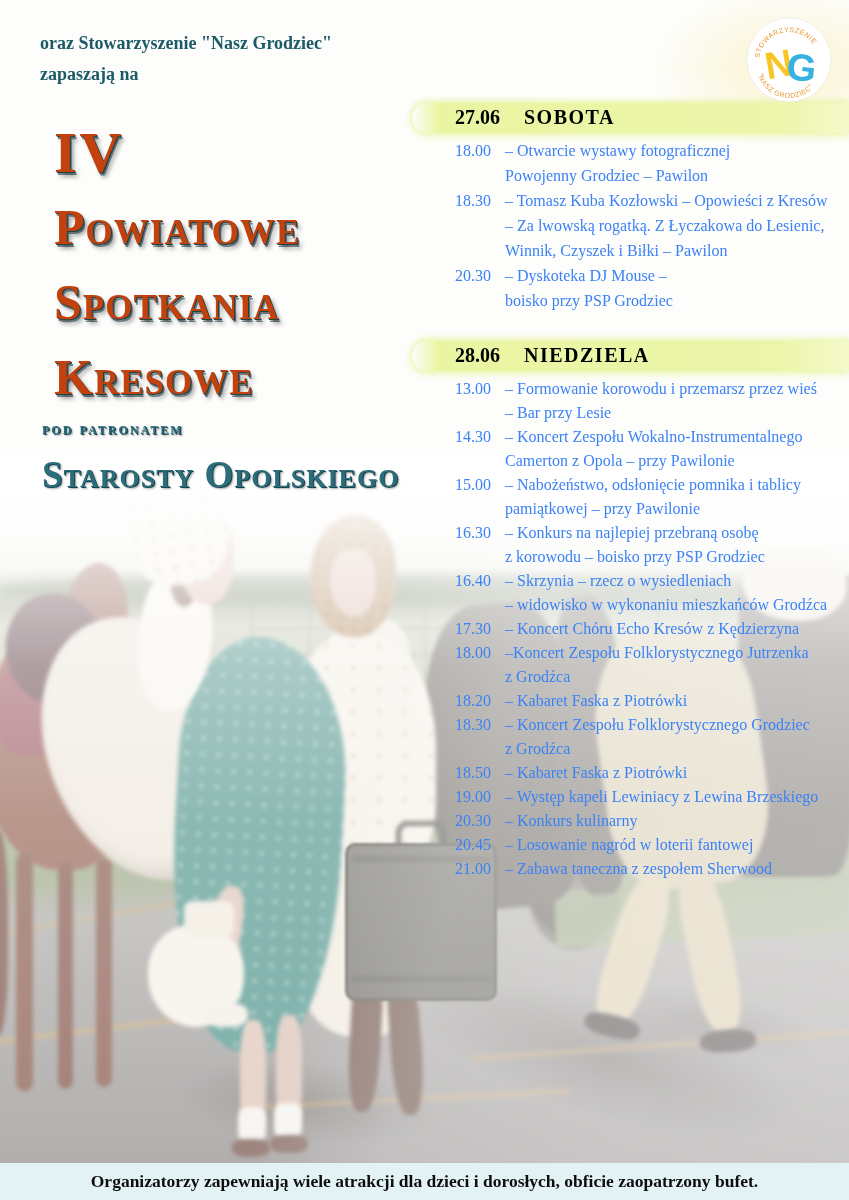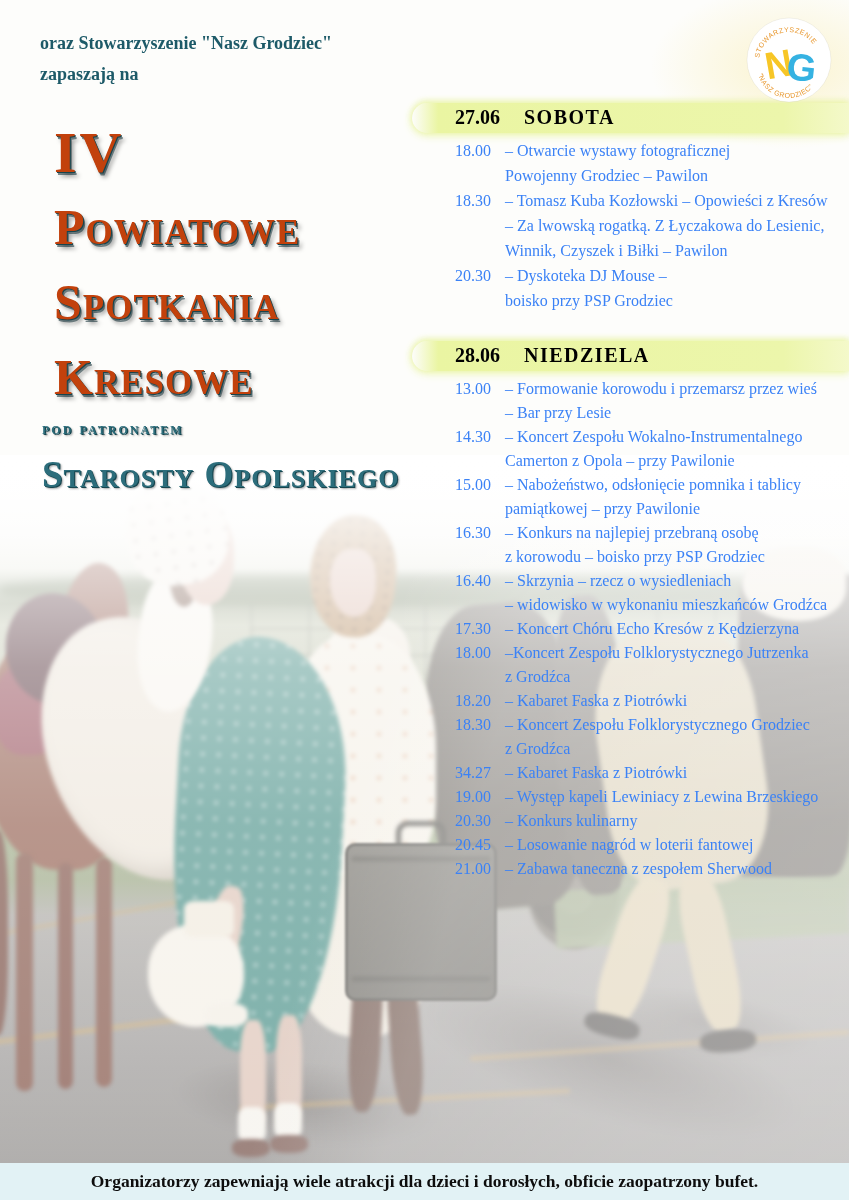--- a/index.html
+++ b/index.html
@@ -281,21 +281,21 @@
     <div class="line"><span class="time">16.30</span><span>– Konkurs na najlepiej przebraną osobę</span></div>
     <div class="line"><span class="time"></span><span>z korowodu – boisko przy PSP Grodziec</span></div>
     <div class="line"><span class="time">16.40</span><span>– Skrzynia – rzecz o wysiedleniach</span></div>
     <div class="line"><span class="time"></span><span>– widowisko w wykonaniu mieszkańców Grodźca</span></div>
     <div class="line"><span class="time">17.30</span><span>– Koncert Chóru Echo Kresów z Kędzierzyna</span></div>
     <div class="line"><span class="time">18.00</span><span>–Koncert Zespołu Folklorystycznego Jutrzenka</span></div>
     <div class="line"><span class="time"></span><span>z Grodźca</span></div>
     <div class="line"><span class="time">18.20</span><span>– Kabaret Faska z Piotrówki</span></div>
     <div class="line"><span class="time">18.30</span><span>– Koncert Zespołu Folklorystycznego Grodziec</span></div>
     <div class="line"><span class="time"></span><span>z Grodźca</span></div>
-    <div class="line"><span class="time">34.27</span><span>– Kabaret Faska z Piotrówki</span></div>
+    <div class="line"><span class="time">18.50</span><span>– Kabaret Faska z Piotrówki</span></div>
     <div class="line"><span class="time">19.00</span><span>– Występ kapeli Lewiniacy z Lewina Brzeskiego</span></div>
     <div class="line"><span class="time">20.30</span><span>– Konkurs kulinarny</span></div>
     <div class="line"><span class="time">20.45</span><span>– Losowanie nagród w loterii fantowej</span></div>
     <div class="line"><span class="time">21.00</span><span>– Zabawa  taneczna z zespołem Sherwood</span></div>
   </div>
 
   <div class="footer">
     <span>Organizatorzy zapewniają wiele atrakcji dla dzieci i dorosłych, obficie zaopatrzony bufet.</span>
   </div>
 

